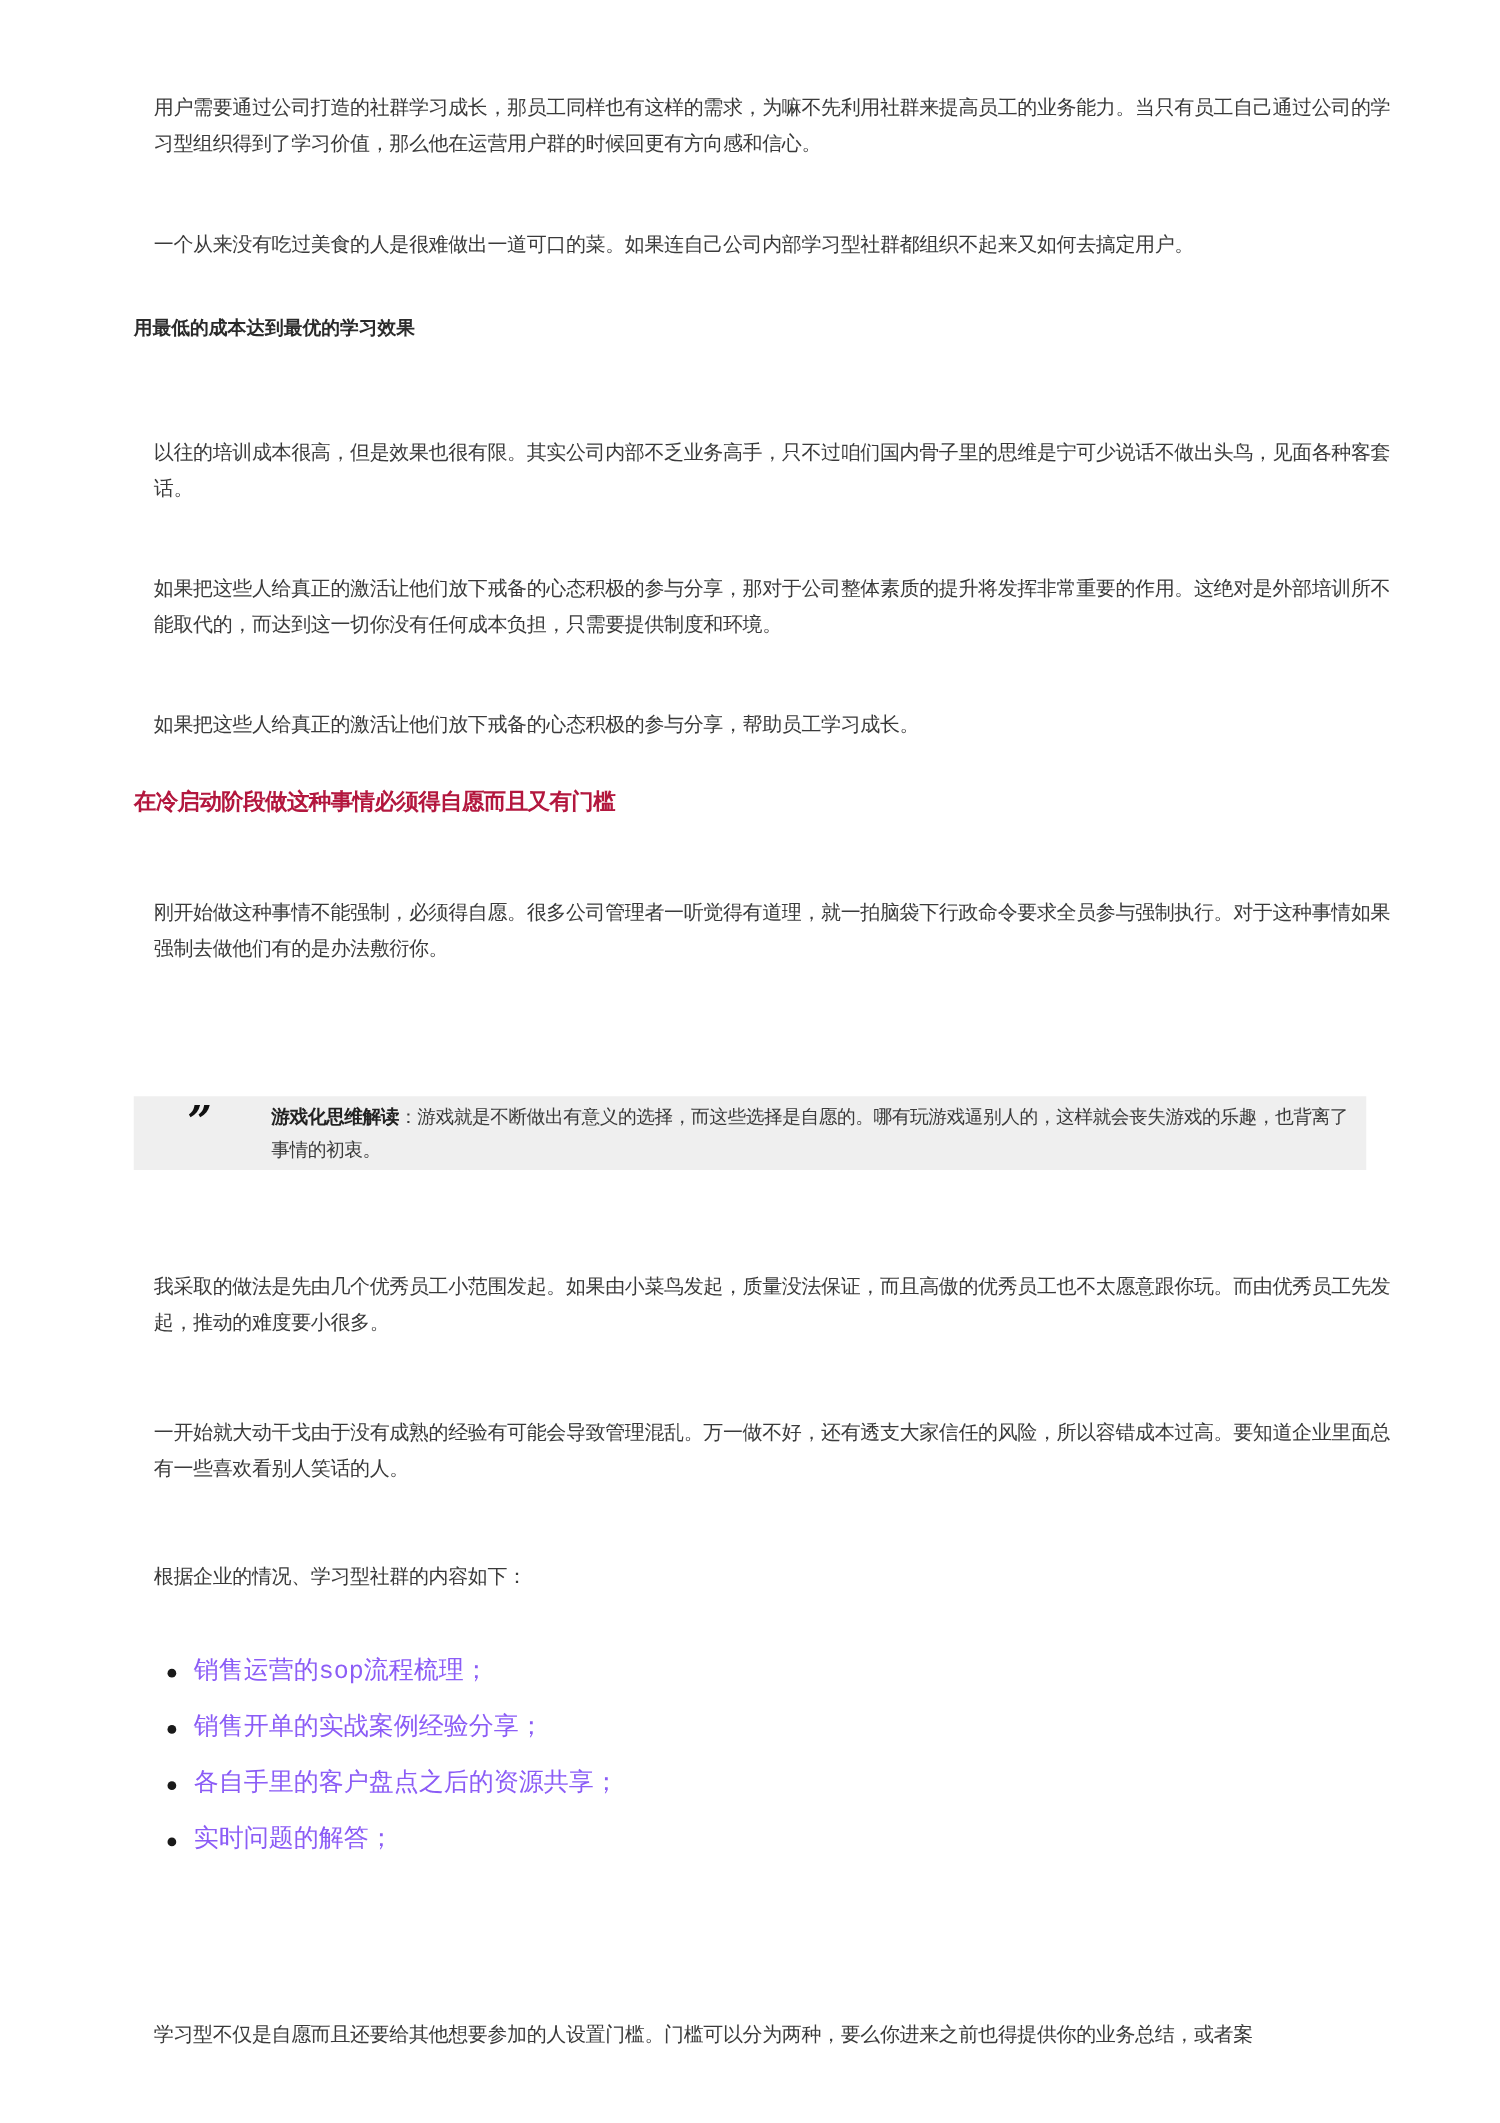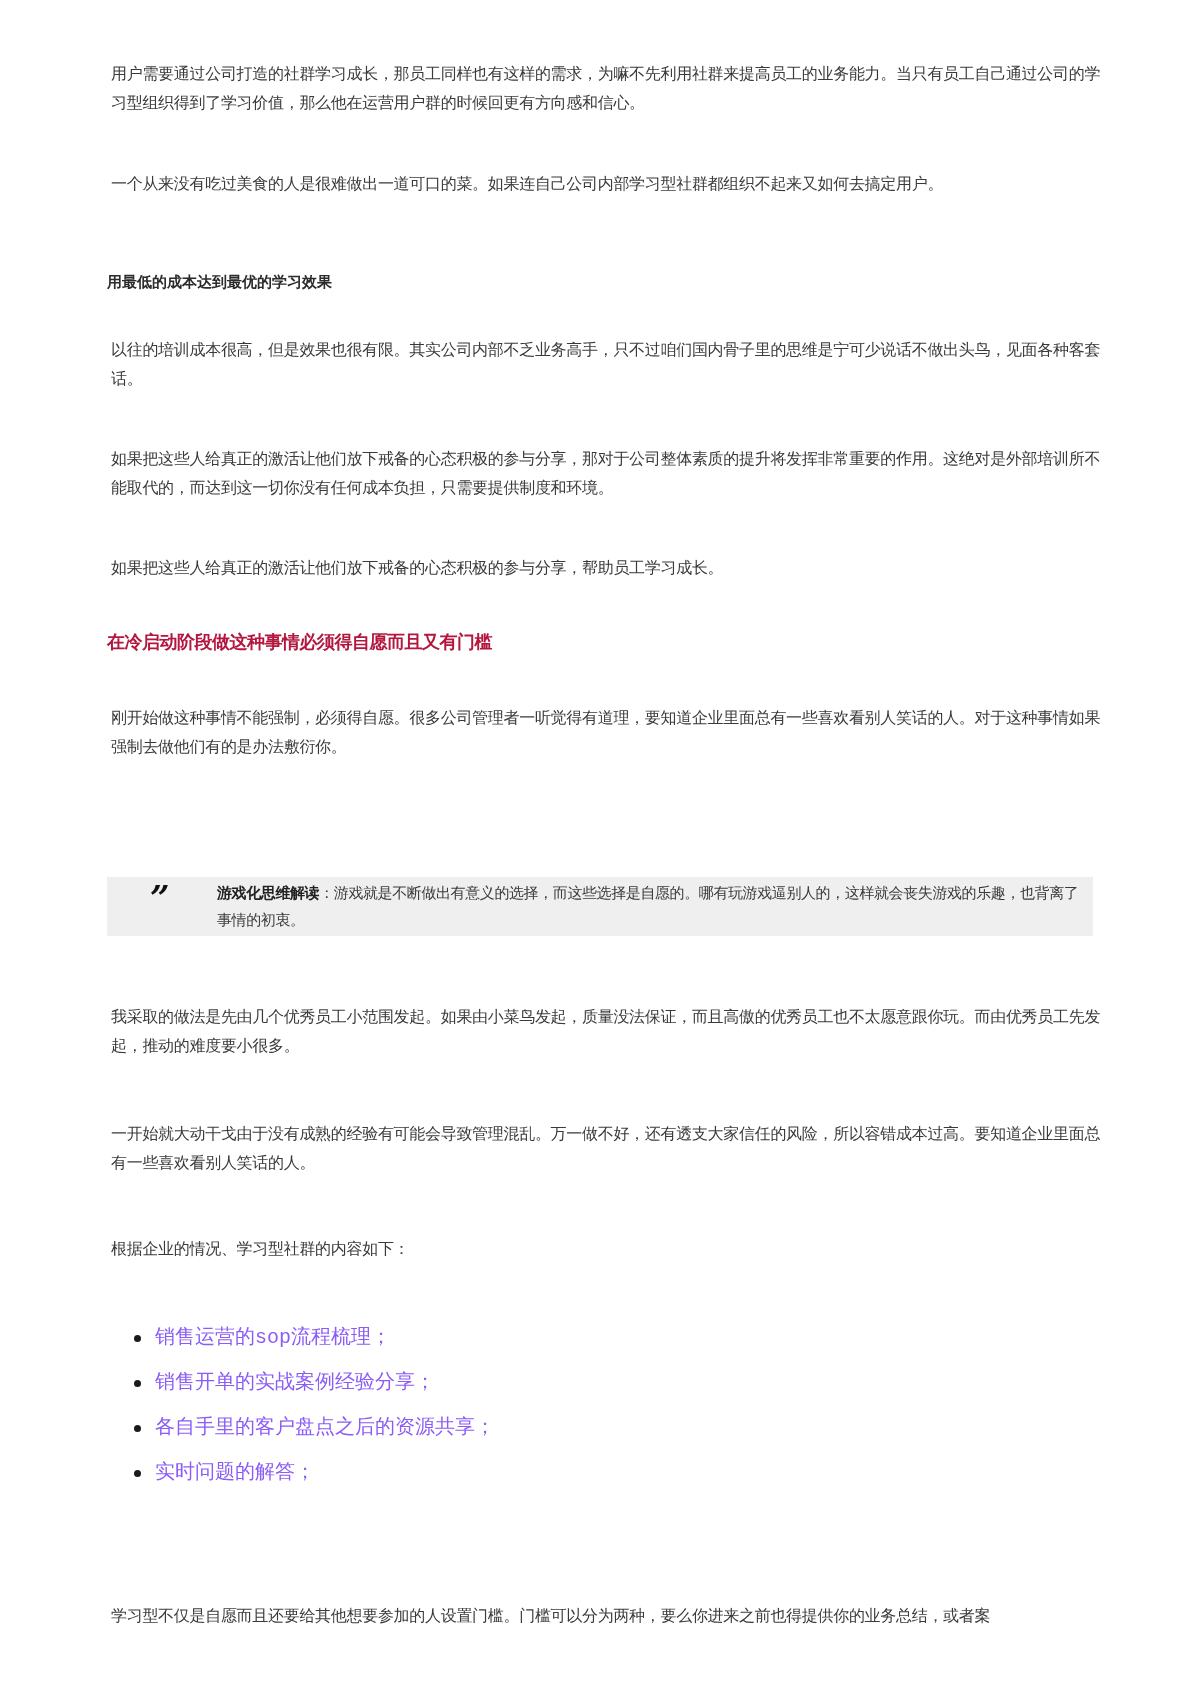--- a/index.html
+++ b/index.html
@@ -18,21 +18,21 @@
     .article {
       position: absolute;
       left: 107px;
       top: 0;
       width: 990px;
     }
     .p {
       position: absolute;
       left: 0;
       width: 990px;
-      margin: 4px;
+      margin: 16px;
       font-size: 16px;
       line-height: 29px;
       letter-spacing: -0.3px;
       color: #3a3a3a;
     }
     .h-small {
       position: absolute;
       left: 0;
       margin: 0;
       font-size: 15px;
@@ -113,31 +113,31 @@
   </style>
 </head>
 <body>
 
 <div class="article">
 
   <p class="p" style="top:55px;">用户需要通过公司打造的社群学习成长，那员工同样也有这样的需求，为嘛不先利用社群来提高员工的业务能力。当只有员工自己通过公司的学习型组织得到了学习价值，那么他在运营用户群的时候回更有方向感和信心。</p>
 
   <p class="p" style="top:165px;">一个从来没有吃过美食的人是很难做出一道可口的菜。如果连自己公司内部学习型社群都组织不起来又如何去搞定用户。</p>
 
-  <h3 class="h-small" style="top:250px;margin-top:20px;">用最低的成本达到最优的学习效果</h3>
+  <h3 class="h-small" style="top:250px;">用最低的成本达到最优的学习效果</h3>
 
   <p class="p" style="top:331px;">以往的培训成本很高，但是效果也很有限。其实公司内部不乏业务高手，只不过咱们国内骨子里的思维是宁可少说话不做出头鸟，见面各种客套话。</p>
 
   <p class="p" style="top:440px;">如果把这些人给真正的激活让他们放下戒备的心态积极的参与分享，那对于公司整体素质的提升将发挥非常重要的作用。这绝对是外部培训所不能取代的，而达到这一切你没有任何成本负担，只需要提供制度和环境。</p>
 
   <p class="p" style="top:549px;">如果把这些人给真正的激活让他们放下戒备的心态积极的参与分享，帮助员工学习成长。</p>
 
   <h2 class="h-red" style="top:628px;">在冷启动阶段做这种事情必须得自愿而且又有门槛</h2>
 
-  <p class="p" style="top:699px;">刚开始做这种事情不能强制，必须得自愿。很多公司管理者一听觉得有道理，要知道企业里面总有一些喜欢看别人笑话的人。对于这种事情如果强制去做他们有的是办法敷衍你。</p>
+  <p class="p" style="top:699px;">刚开始做这种事情不能强制，必须得自愿。很多公司管理者一听觉得有道理，就一拍脑袋下行政命令要求全员参与强制执行。对于这种事情如果强制去做他们有的是办法敷衍你。</p>
 
   <div class="quote">
     <span class="quote-mark">”</span>
     <p class="quote-text"><b>游戏化思维解读</b><span>：游戏就是不断做出有意义的选择，而这些选择是自愿的。哪有玩游戏逼别人的，这样就会丧失游戏的乐趣，也背离了事情的初衷。</span></p>
   </div>
 
   <p class="p" style="top:998px;">我采取的做法是先由几个优秀员工小范围发起。如果由小菜鸟发起，质量没法保证，而且高傲的优秀员工也不太愿意跟你玩。而由优秀员工先发起，推动的难度要小很多。</p>
 
   <p class="p" style="top:1115px;">一开始就大动干戈由于没有成熟的经验有可能会导致管理混乱。万一做不好，还有透支大家信任的风险，所以容错成本过高。要知道企业里面总有一些喜欢看别人笑话的人。</p>
 

